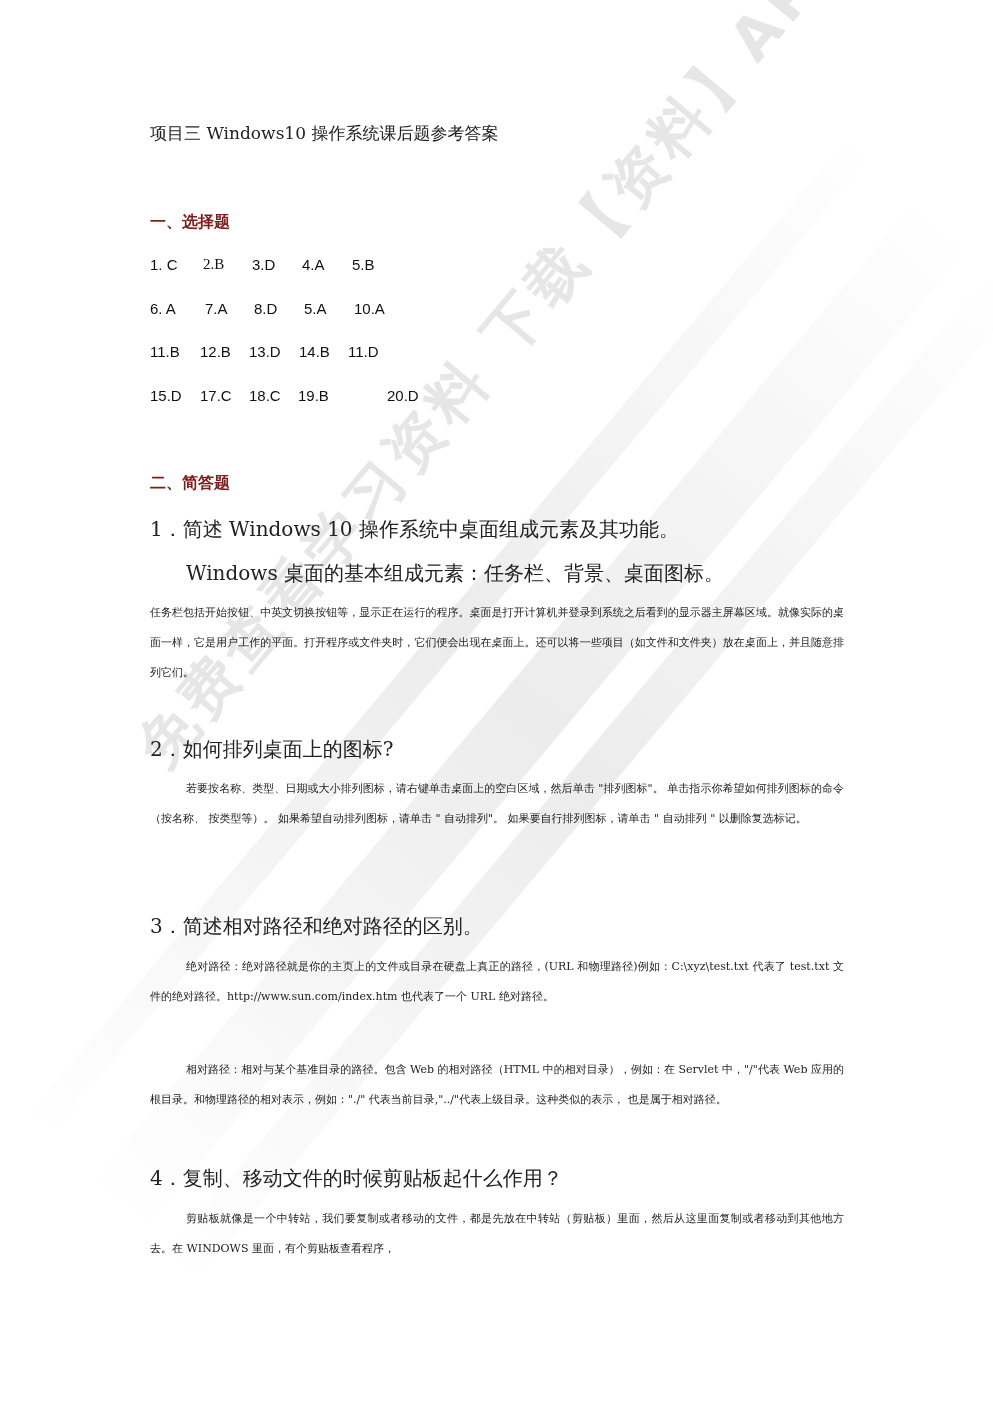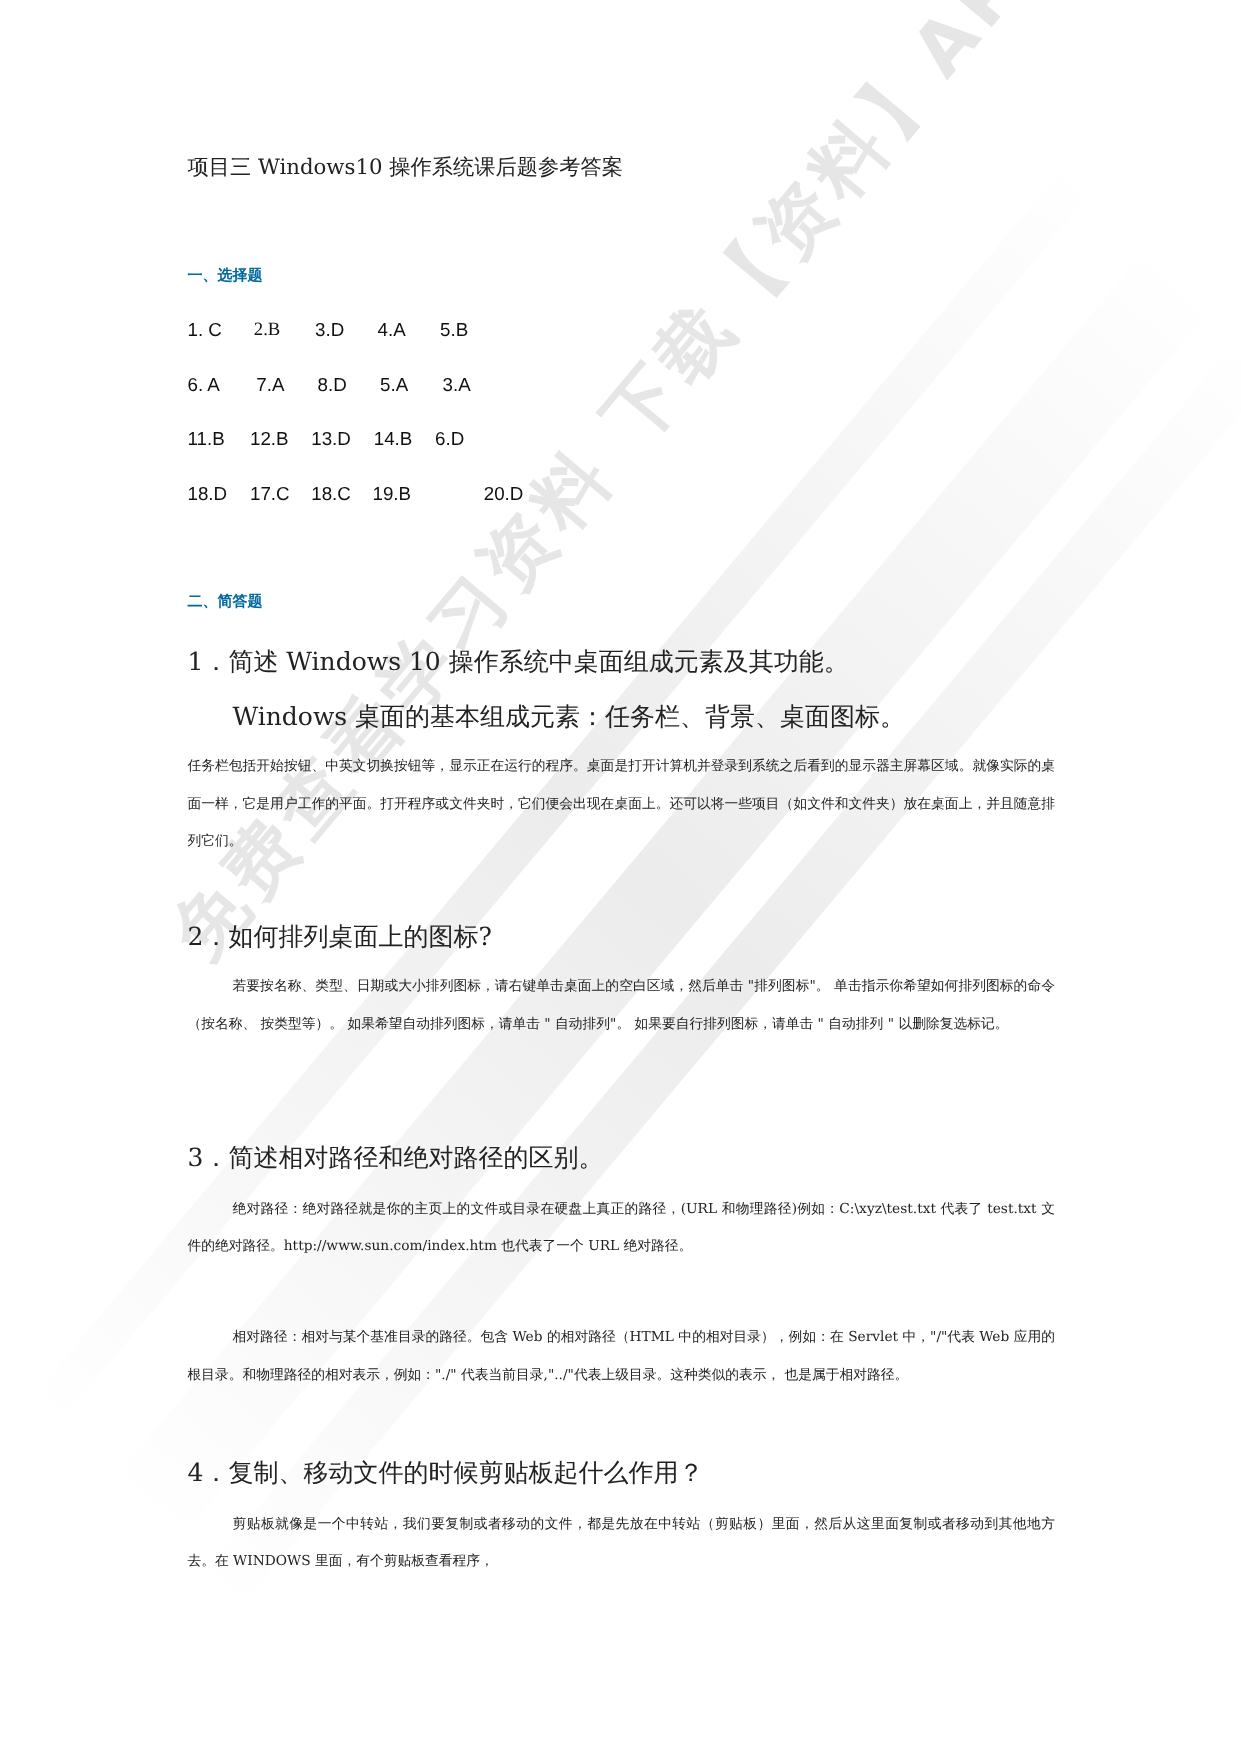--- a/index.html
+++ b/index.html
@@ -54,24 +54,24 @@
       z-index: 1;
     }
     .abs { position: absolute; white-space: nowrap; }
     .title {
       top: 122px;
       left: 0;
       font-size: 17px;
       color: #222;
     }
     .sec-heading {
-      font-size: 12px;
+      font-size: 16px;
       font-weight: bold;
       font-family: "DejaVu Sans", sans-serif;
-      color: #0369a1;
+      color: #7f1d1d;
     }
     .answers-row {
       position: absolute;
       left: 0;
       font-family: "Liberation Sans", "DejaVu Sans", sans-serif;
       font-size: 15px;
       color: #111;
       height: 20px;
     }
     .answers-row span { position: absolute; white-space: nowrap; }
@@ -114,31 +114,31 @@
       <span style="left:53px;font-family:Liberation Serif, serif;">2.B</span>
       <span style="left:102px;">3.D</span>
       <span style="left:152px;">4.A</span>
       <span style="left:202px;">5.B</span>
     </div>
     <div class="answers-row" style="top:300px;">
       <span style="left:0px;">6. A</span>
       <span style="left:55px;">7.A</span>
       <span style="left:104px;">8.D</span>
       <span style="left:154px;">5.A</span>
-      <span style="left:204px;">3.A</span>
+      <span style="left:204px;">10.A</span>
     </div>
     <div class="answers-row" style="top:343px;">
       <span style="left:0px;">11.B</span>
       <span style="left:50px;">12.B</span>
       <span style="left:99px;">13.D</span>
       <span style="left:149px;">14.B</span>
-      <span style="left:198px;">6.D</span>
+      <span style="left:198px;">11.D</span>
     </div>
     <div class="answers-row" style="top:387px;">
-      <span style="left:0px;">18.D</span>
+      <span style="left:0px;">15.D</span>
       <span style="left:50px;">17.C</span>
       <span style="left:99px;">18.C</span>
       <span style="left:148px;">19.B</span>
       <span style="left:197px;margin-left:40px;">20.D</span>
     </div>
 
     <div class="abs sec-heading" style="top:473px; left:0;">二、简答题</div>
 
     <div class="abs q" style="top:516px; left:0;">1．简述  Windows 10  操作系统中桌面组成元素及其功能。</div>
     <div class="abs q" style="top:560px; left:36px;">Windows 桌面的基本组成元素：任务栏、背景、桌面图标。</div>

